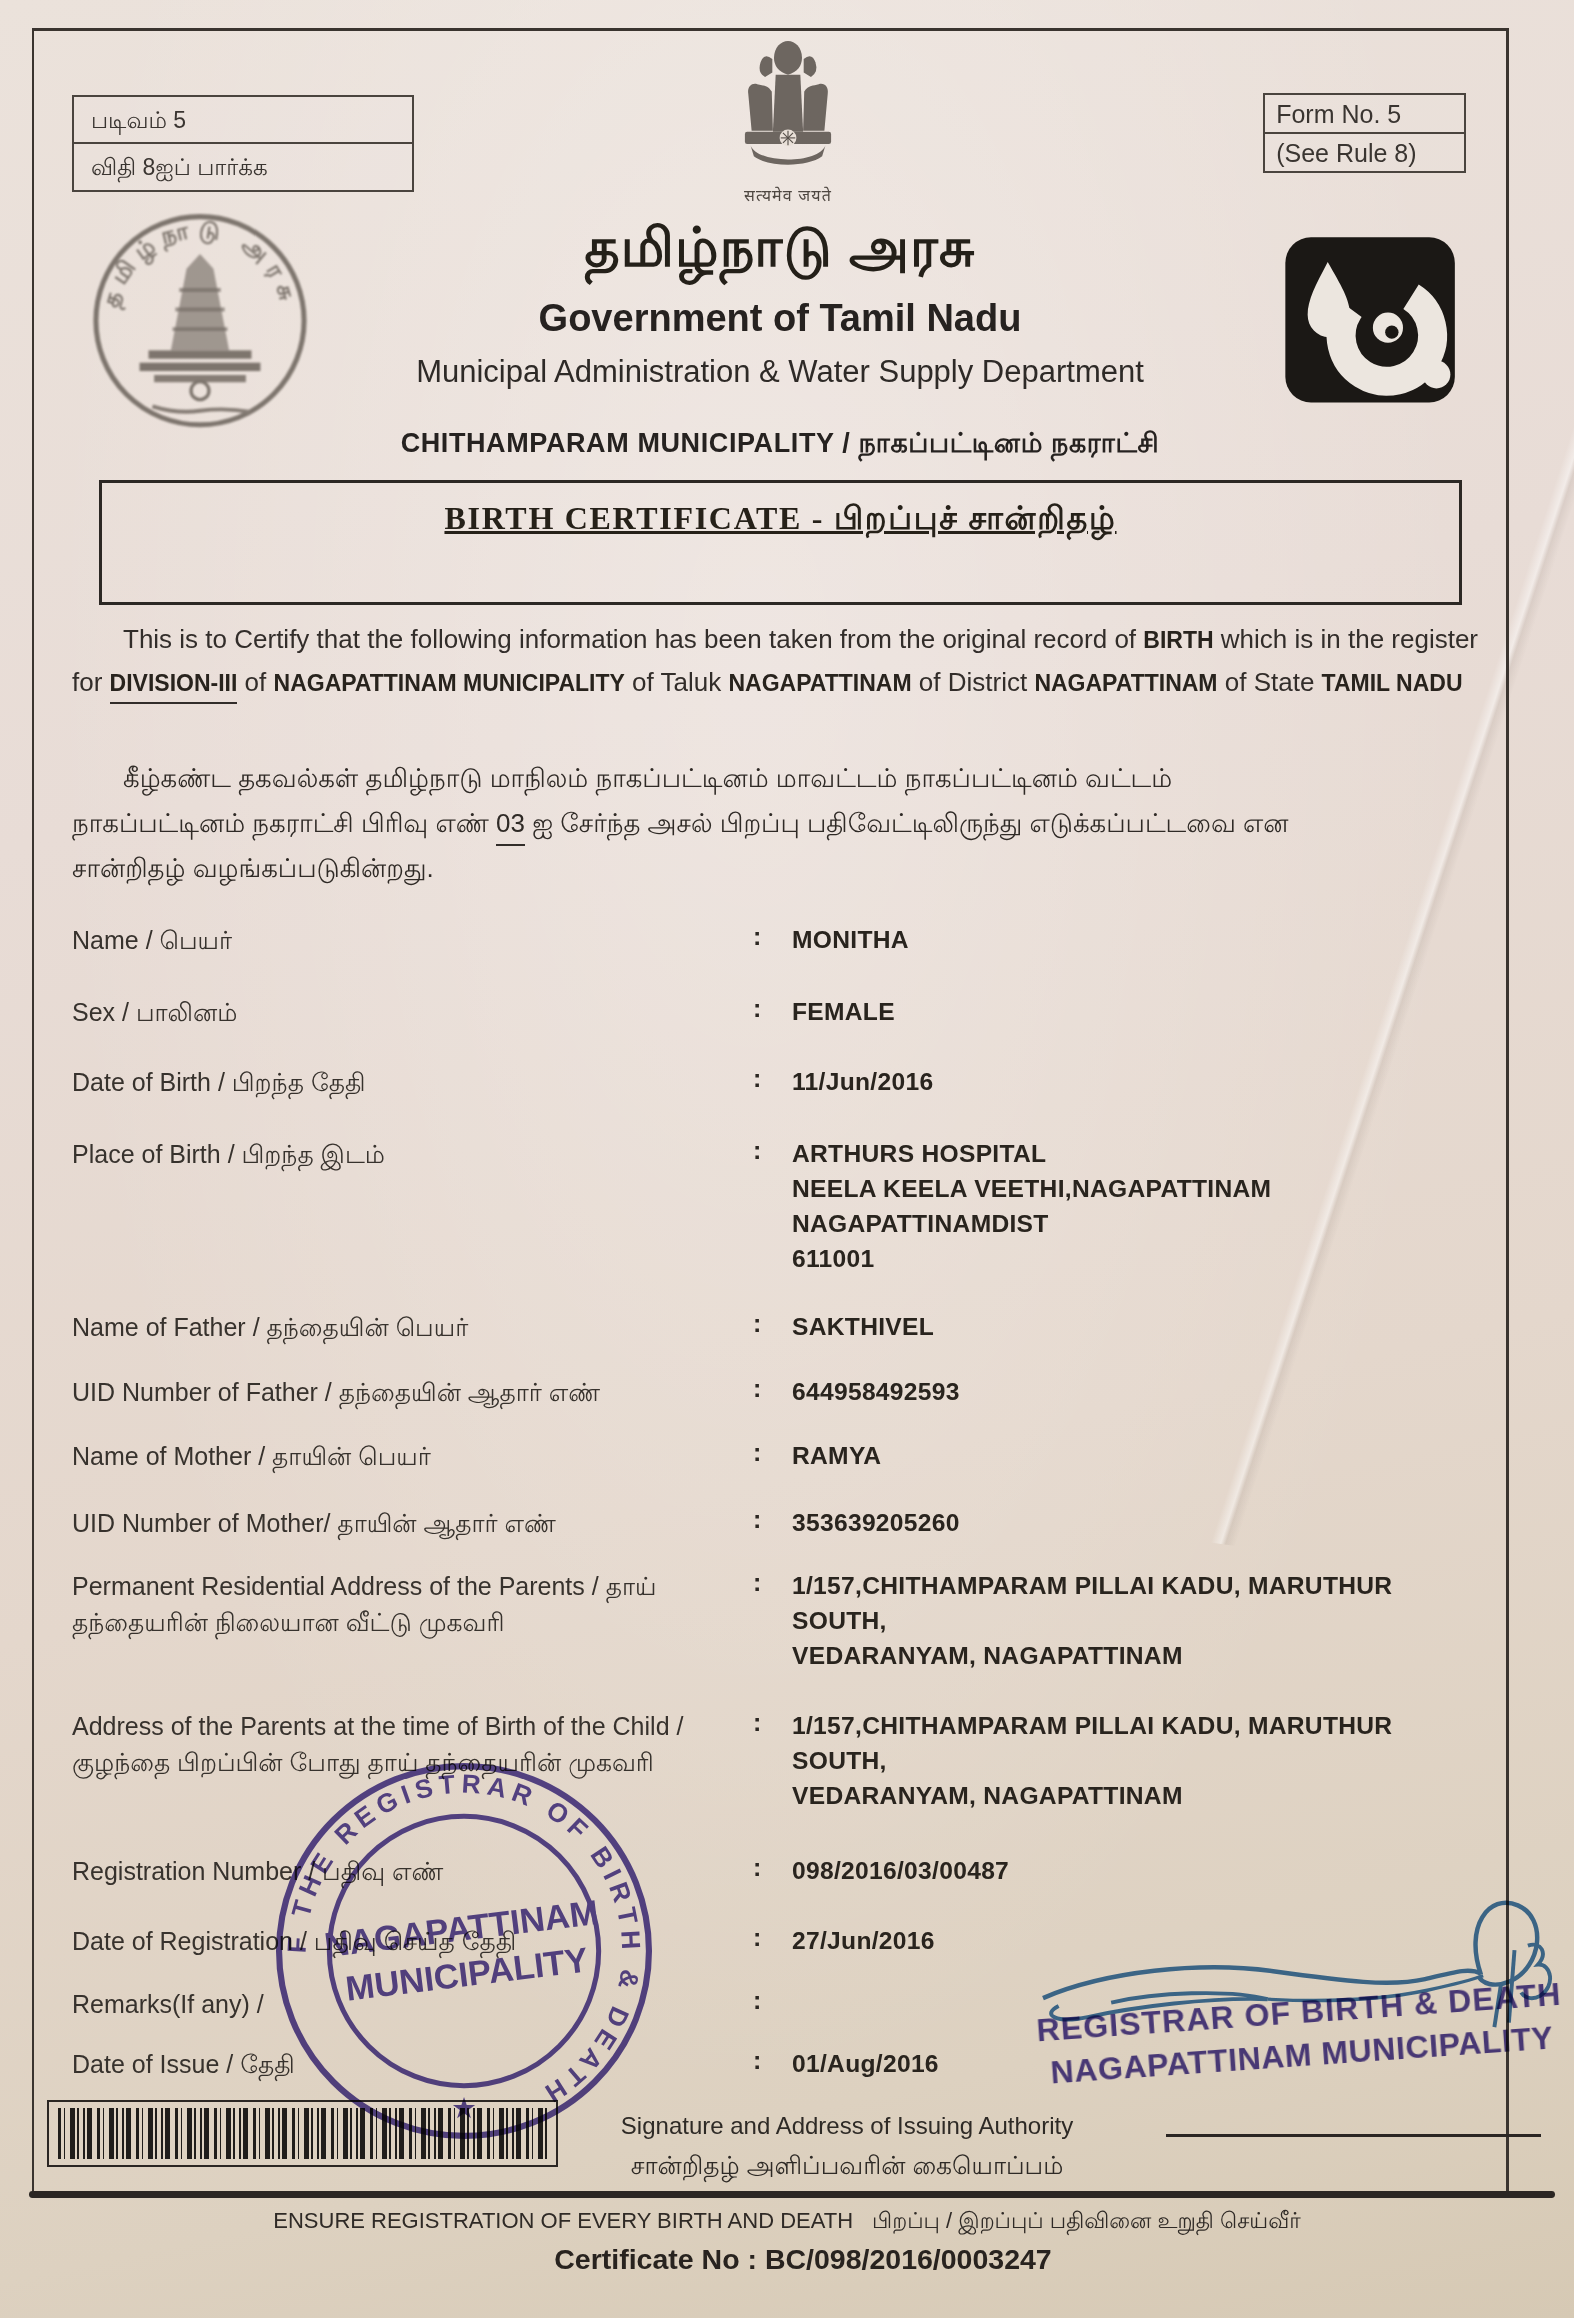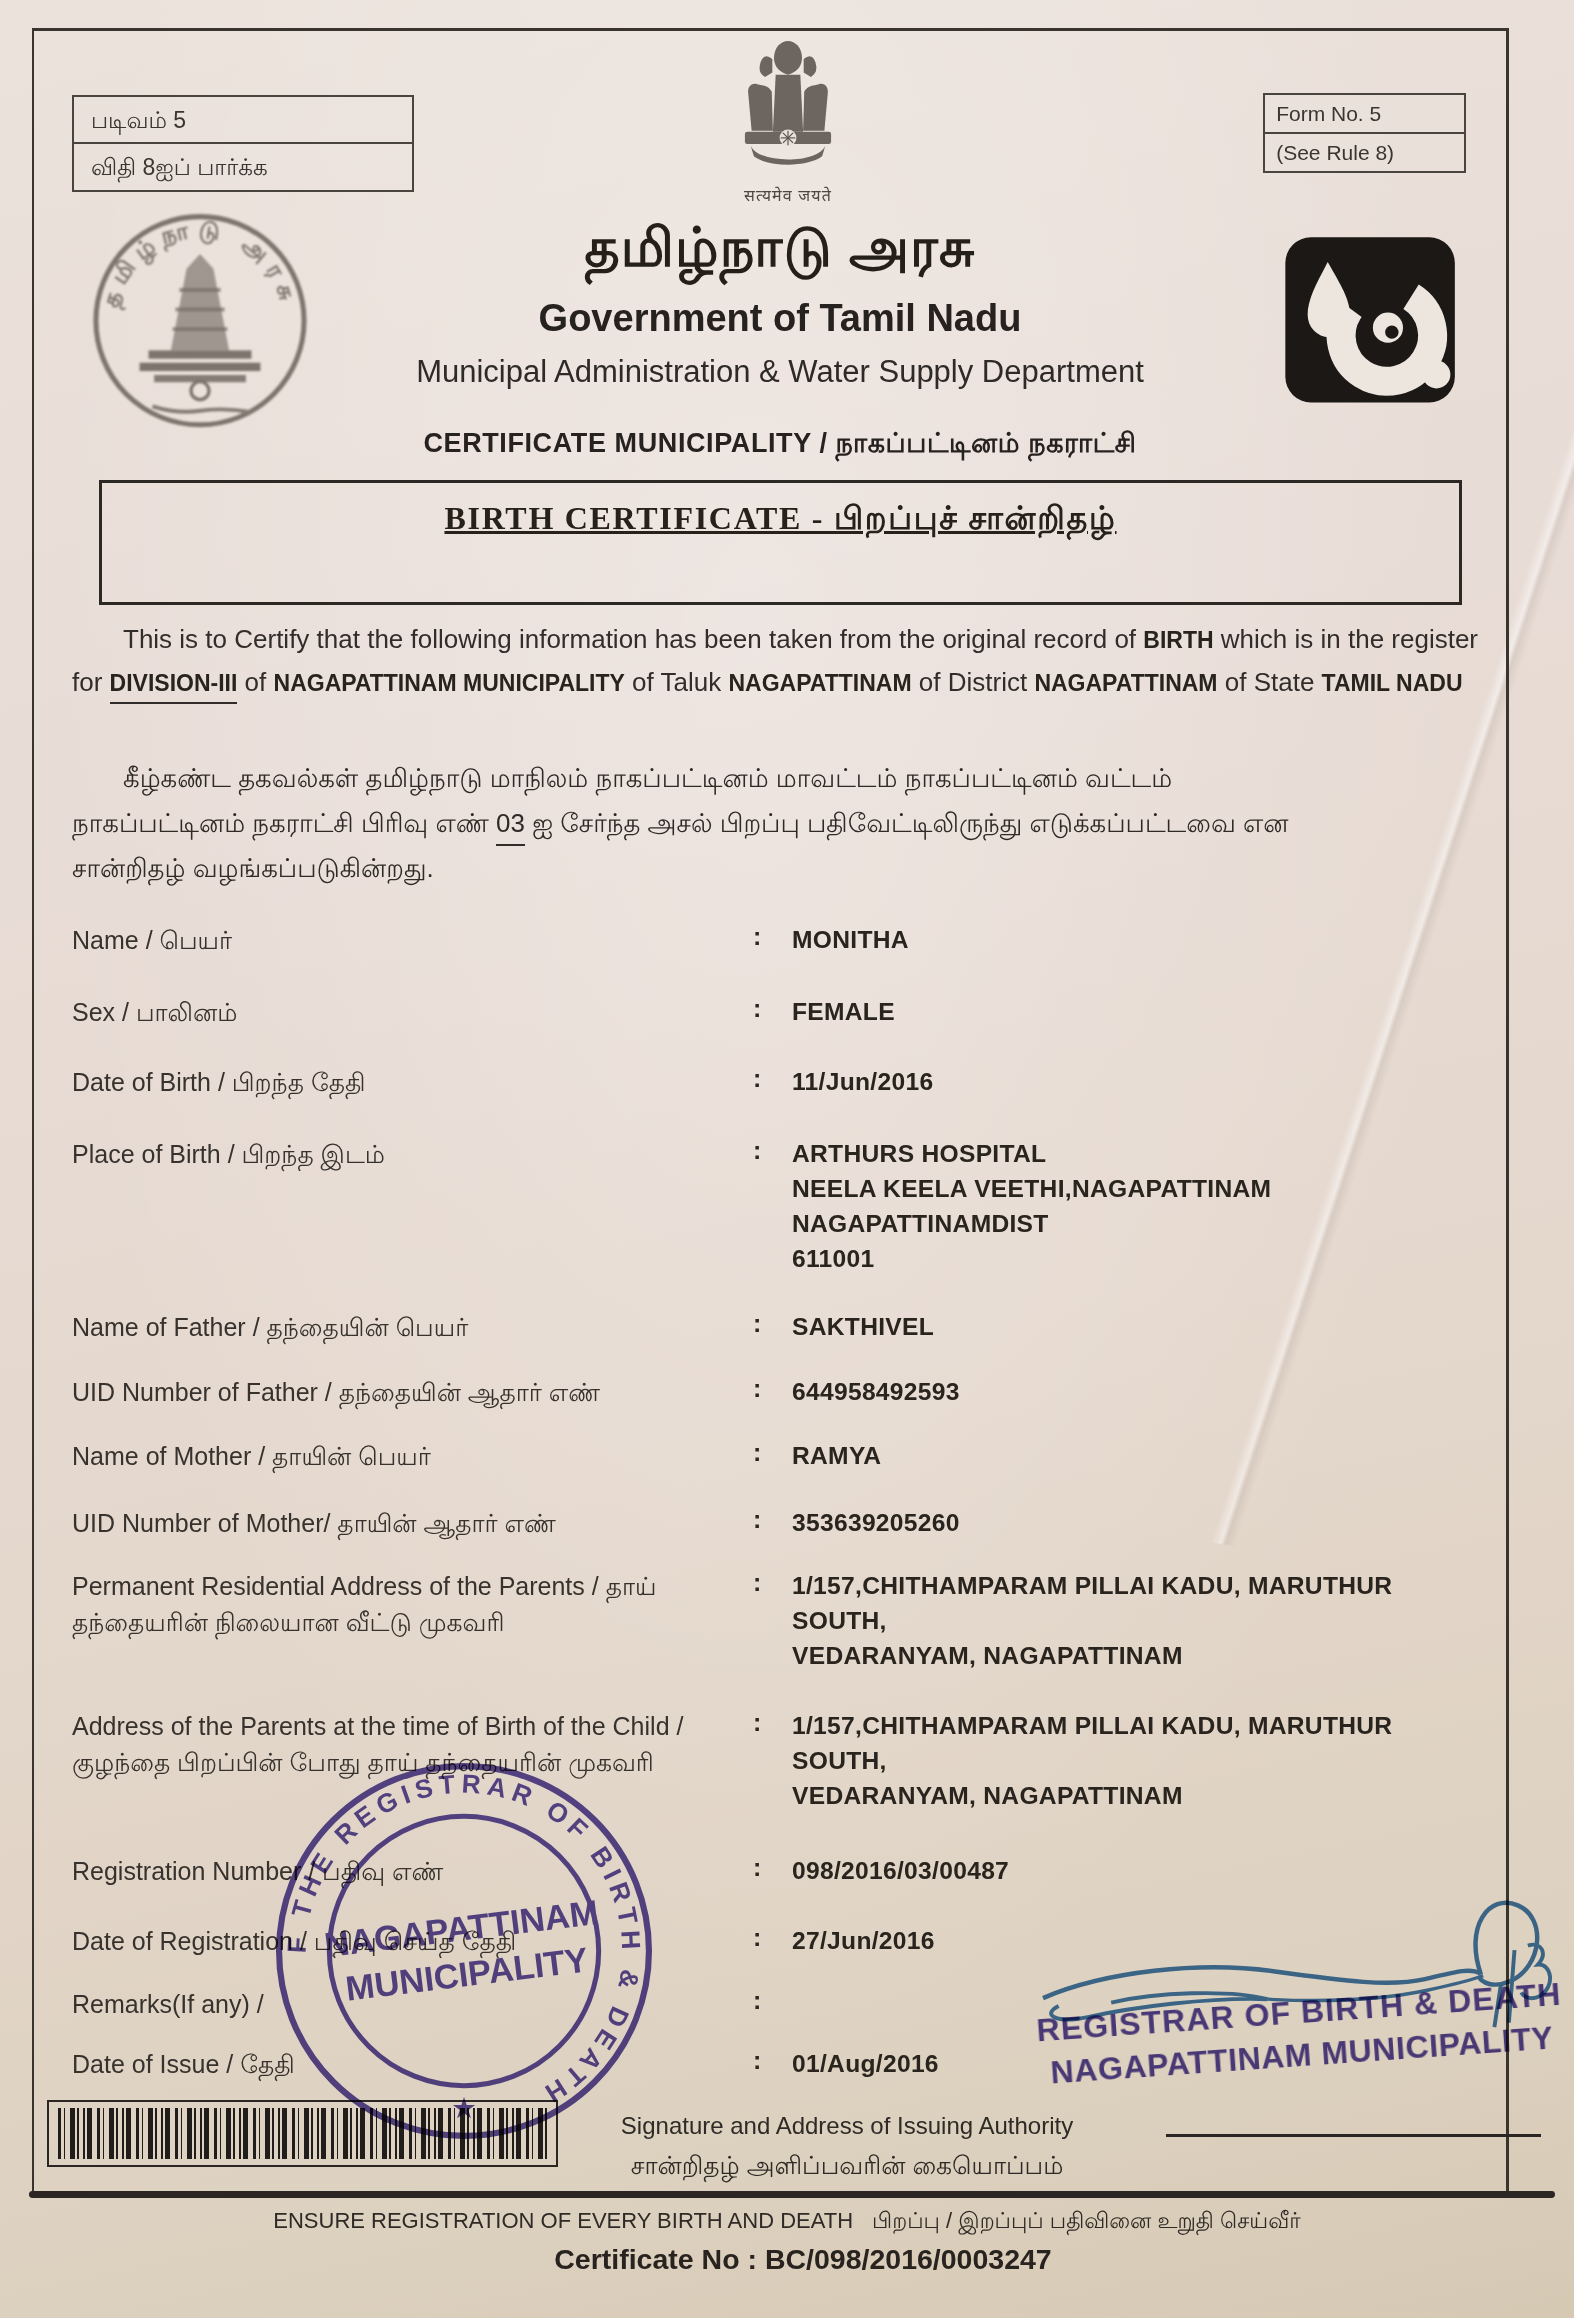--- a/index.html
+++ b/index.html
@@ -15,21 +15,21 @@
     transform:rotate(8deg);}
   .frame{position:absolute;left:32px;top:28px;width:1477px;height:2167px;
     border-top:3.4px solid #3a342f;border-left:2.8px solid #3a342f;border-right:3.4px solid #3a342f;box-sizing:border-box;}
   .thickline{position:absolute;left:29px;top:2191px;width:1526px;height:6.7px;background:#2b2623;border-radius:3.4px;}
 
   .refbox{position:absolute;border:2.8px solid #4a443e;color:#3a3531;box-sizing:border-box;background:rgba(255,255,255,0.03);}
   .refbox .cell{padding:6.7px 17px;font-size:23px;line-height:32px;}
   .refbox .cell + .cell{border-top:2.2px solid #4a443e;}
   .refbox.left{left:72px;top:95px;width:342px;}
   .refbox.right{left:1263px;top:93px;width:203px;}
-  .refbox.right .cell{font-size:21px;line-height:28px;padding:4.5px 11.2px;}
+  .refbox.right .cell{font-size:25px;line-height:28px;padding:4.5px 11.2px;}
 
   .emblem{position:absolute;left:718px;top:31px;width:140px;text-align:center;}
   .emblem .caption{margin-top:1.1px;font-size:16px;color:#4e4741;letter-spacing:1.1px;filter:blur(0.2px);}
 
   .center-line{position:absolute;left:0;width:1560px;text-align:center;}
   .h-tamil{top:216px;font-size:54px;font-weight:700;letter-spacing:1.1px;color:#242019;}
   .h-govt{top:297px;font-size:38px;font-weight:700;color:#262220;}
   .h-dept{top:354px;font-size:31px;font-weight:400;color:#2e2a27;}
   .h-muni{top:428px;font-size:27px;font-weight:700;letter-spacing:0.6px;color:#262220;}
 
@@ -143,21 +143,21 @@
       <circle cx="188" cy="182" r="82" fill="none" stroke="#ece6df" stroke-width="52" stroke-dasharray="392 124" transform="rotate(-58 188 182)"></circle>
       <circle cx="190" cy="168" r="27" fill="#ece6df"></circle>
       <circle cx="197" cy="176" r="12" fill="#1b1815"></circle>
       <circle cx="277" cy="252" r="25" fill="#ece6df"></circle>
     </svg>
   </div>
 
   <div class="center-line h-tamil">தமிழ்நாடு அரசு</div>
   <div class="center-line h-govt">Government of Tamil Nadu</div>
   <div class="center-line h-dept">Municipal Administration &amp; Water Supply Department</div>
-  <div class="center-line h-muni">CERTIFICATE MUNICIPALITY / நாகப்பட்டினம் நகராட்சி</div>
+  <div class="center-line h-muni">CHITHAMPARAM MUNICIPALITY / நாகப்பட்டினம் நகராட்சி</div>
 
   <div class="titlebox">
     <div class="t1">BIRTH CERTIFICATE - பிறப்புச் சான்றிதழ்</div>
   </div>
 
   <div class="para1">
     <span>This is to Certify that the following information has been taken from the original record of </span><span class="filled">BIRTH</span><span> which is in the register for </span><span class="filled u">DIVISION-III</span><span> of </span><span class="filled">NAGAPATTINAM MUNICIPALITY</span><span> of Taluk </span><span class="filled">NAGAPATTINAM</span><span> of District </span><span class="filled">NAGAPATTINAM</span><span> of State </span><span class="filled">TAMIL NADU</span>
   </div>
 
   <div class="para2">

